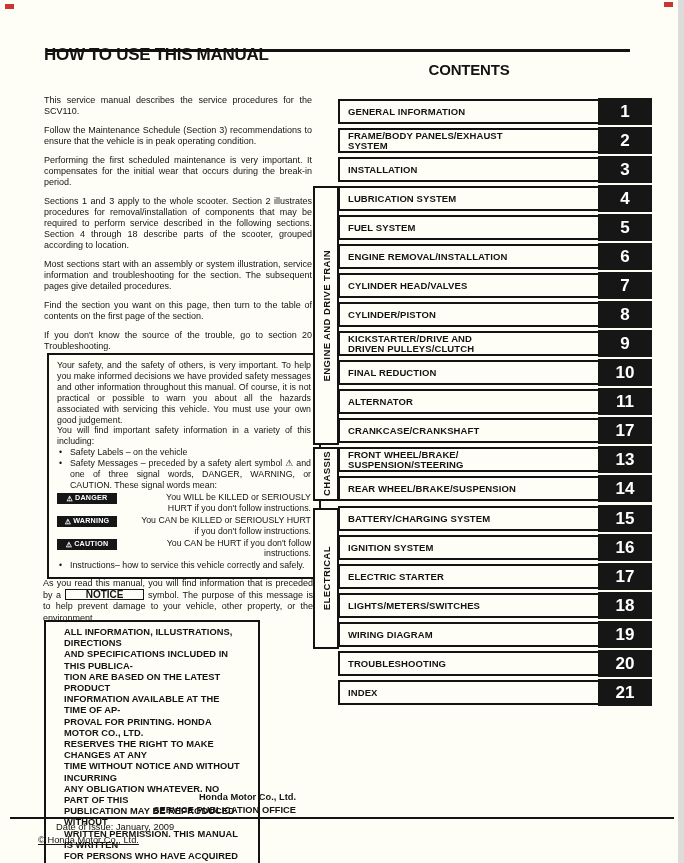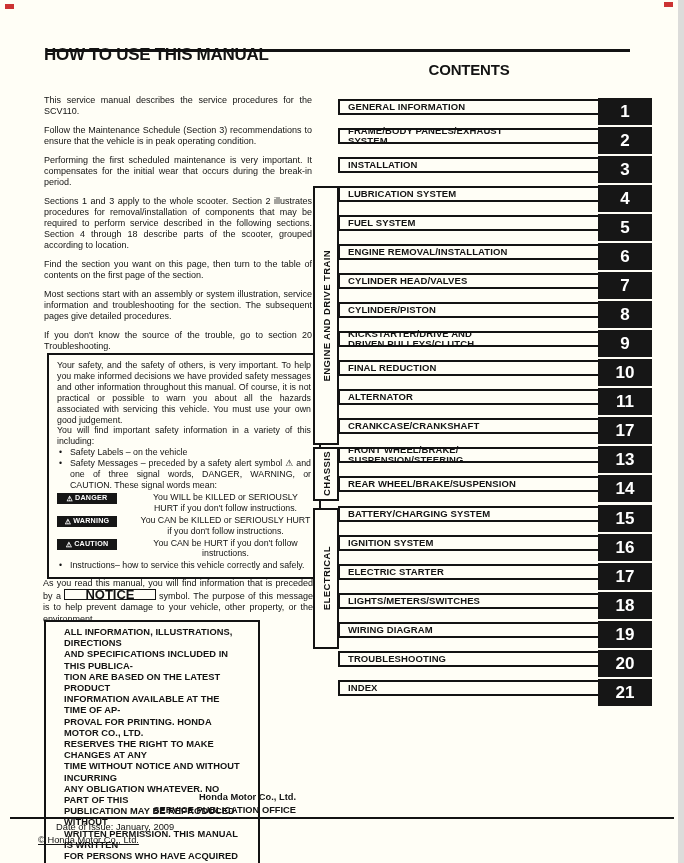--- a/index.html
+++ b/index.html
@@ -22,42 +22,42 @@
 
   
   .manual-title{position:absolute; left:44px; top:45px; font-size:17px; font-weight:bold; letter-spacing:-0.3px; white-space:nowrap;}
   .paragraphs{position:absolute; left:44px; top:95px; width:268px; font-size:9px; line-height:11px; text-align:justify;}
   .paragraphs p{margin:0 0 8px 0;}
 
   .safety-box{position:absolute; left:38px; top:353px; width:274px; border:2px solid var(--ink);
     padding:5px 8px 6px 8px; font-size:8.8px; line-height:10.9px; text-align:justify; background:var(--page-bg);margin-left:9px;}
   .sb-bullet{position:relative; padding-left:13px; text-align:justify;}
   .sb-bullet::before{content:"\2022"; position:absolute; left:2px; top:0;}
-  .signal{display:grid; grid-template-columns:60px 1fr; column-gap:23px; margin:1px 0; text-align:center;}
+  .signal{display:grid; grid-template-columns:60px 1fr; column-gap:23px; margin:1px 0; text-align:right;}
   .badge{background:var(--number-box-bg); color:var(--number-text); font-weight:bold; font-size:7.2px;
     height:11px; margin-top:1px; display:flex; align-items:center; justify-content:center; gap:2px; letter-spacing:0.2px;}
   .badge .tri{font-size:7px; line-height:1;}
 
   .notice-para{position:absolute; left:43px; top:578px; width:270px; font-size:9px; line-height:11.2px; text-align:justify;}
-  .notice-word{display:inline-block; border:1px solid var(--ink); padding:0 20px; font-weight:bold; font-size:13px; line-height:9px; vertical-align:baseline;}
+  .notice-word{display:inline-block; border:1px solid var(--ink); padding:0 20px; font-weight:bold; font-size:10px; line-height:9px; vertical-align:baseline;}
 
   .disclaimer-box{position:absolute; left:44px; top:620px; width:216px; border:2.5px solid var(--ink);
     padding:5px 18px; font-weight:bold; font-size:9.3px; line-height:11.2px; white-space:pre-line; letter-spacing:0.05px; background:var(--page-bg);}
   .publisher{position:absolute; left:44px; top:791px; width:252px; text-align:right; font-weight:bold; font-size:9.3px; line-height:12.5px;}
 
   .footer-date{position:absolute; left:56px; top:822px; font-size:9.3px;}
   .footer-copyright{position:absolute; left:38px; top:835px; font-size:9.3px;text-decoration:underline;}
 
   
   .contents-title{position:absolute; left:338px; top:61px; width:262px; text-align:center; font-size:15px; font-weight:bold; letter-spacing:-0.2px;}
   .toc{position:absolute; left:338px; top:99px; width:314px;}
   .crow{position:relative; height:25px; margin-bottom:4px;}
   .crow.m1{margin-top:5px;}
   .crow.m2{margin-top:2px;}
-  .row-box{position:absolute; left:0; top:0; width:262px; height:16px; border:2px solid var(--ink);
+  .row-box{position:absolute; left:0; top:0; width:262px; height:25px; border:2px solid var(--ink);
     background:var(--page-bg); display:flex; align-items:center; padding-left:8px;}
   .row-label{font-weight:bold; font-size:9.5px; line-height:9.8px; letter-spacing:0.1px; white-space:pre-line;}
   .num-box{position:absolute; left:260px; top:-1px; width:54px; height:27px; background:var(--number-box-bg);
     color:var(--number-text); font-weight:bold; font-size:17px; display:flex; align-items:center; justify-content:center;}
 
   .bracket{position:absolute; left:313px; width:26px; border:2px solid var(--ink); background:var(--page-bg);
     display:flex; align-items:center; justify-content:center;}
   .bracket span{writing-mode:vertical-rl; transform:rotate(180deg); font-weight:bold; font-size:9.5px; letter-spacing:0.4px; white-space:nowrap;}
   .bracket-engine{top:186px; height:259px;}
   .bracket-chassis{top:447px; height:54px;}
@@ -74,22 +74,22 @@
 
   <div class="top-rule"></div>
 
   <h1 class="manual-title">HOW TO USE THIS MANUAL</h1>
 
   <div class="paragraphs">
     <p>This service manual describes the service procedures for the SCV110.</p>
     <p>Follow the Maintenance Schedule (Section 3) recommendations to ensure that the vehicle is in peak operating condition.</p>
     <p>Performing the first scheduled maintenance is very important. It compensates for the initial wear that occurs during the break-in period.</p>
     <p>Sections 1 and 3 apply to the whole scooter. Section 2 illustrates procedures for removal/installation of components that may be required to perform service described in the following sections. Section 4 through 18 describe parts of the scooter, grouped according to location.</p>
+    <p>Most sections start with an assembly or system illustration, service information and troubleshooting for the section. The subsequent pages give detailed procedures.</p>
     <p>Find the section you want on this page, then turn to the table of contents on the first page of the section.</p>
-    <p>Most sections start with an assembly or system illustration, service information and troubleshooting for the section. The subsequent pages give detailed procedures.</p>
     <p>If you don't know the source of the trouble, go to section 20 Troubleshooting.</p>
   </div>
 
   <div class="safety-box">
     <div>Your safety, and the safety of others, is very important. To help you make informed decisions we have provided safety messages and other information throughout this manual. Of course, it is not practical or possible to warn you about all the hazards associated with servicing this vehicle. You must use your own good judgement.</div>
     <div>You will find important safety information in a variety of this including:</div>
     <div class="sb-bullet"><span>Safety Labels – on the vehicle</span></div>
     <div class="sb-bullet"><span>Safety Messages – preceded by a safety alert symbol </span><span class="tri">⚠</span><span> and one of three signal words, DANGER, WARNING, or CAUTION. These signal words mean:</span></div>
 
     <div class="signal">

